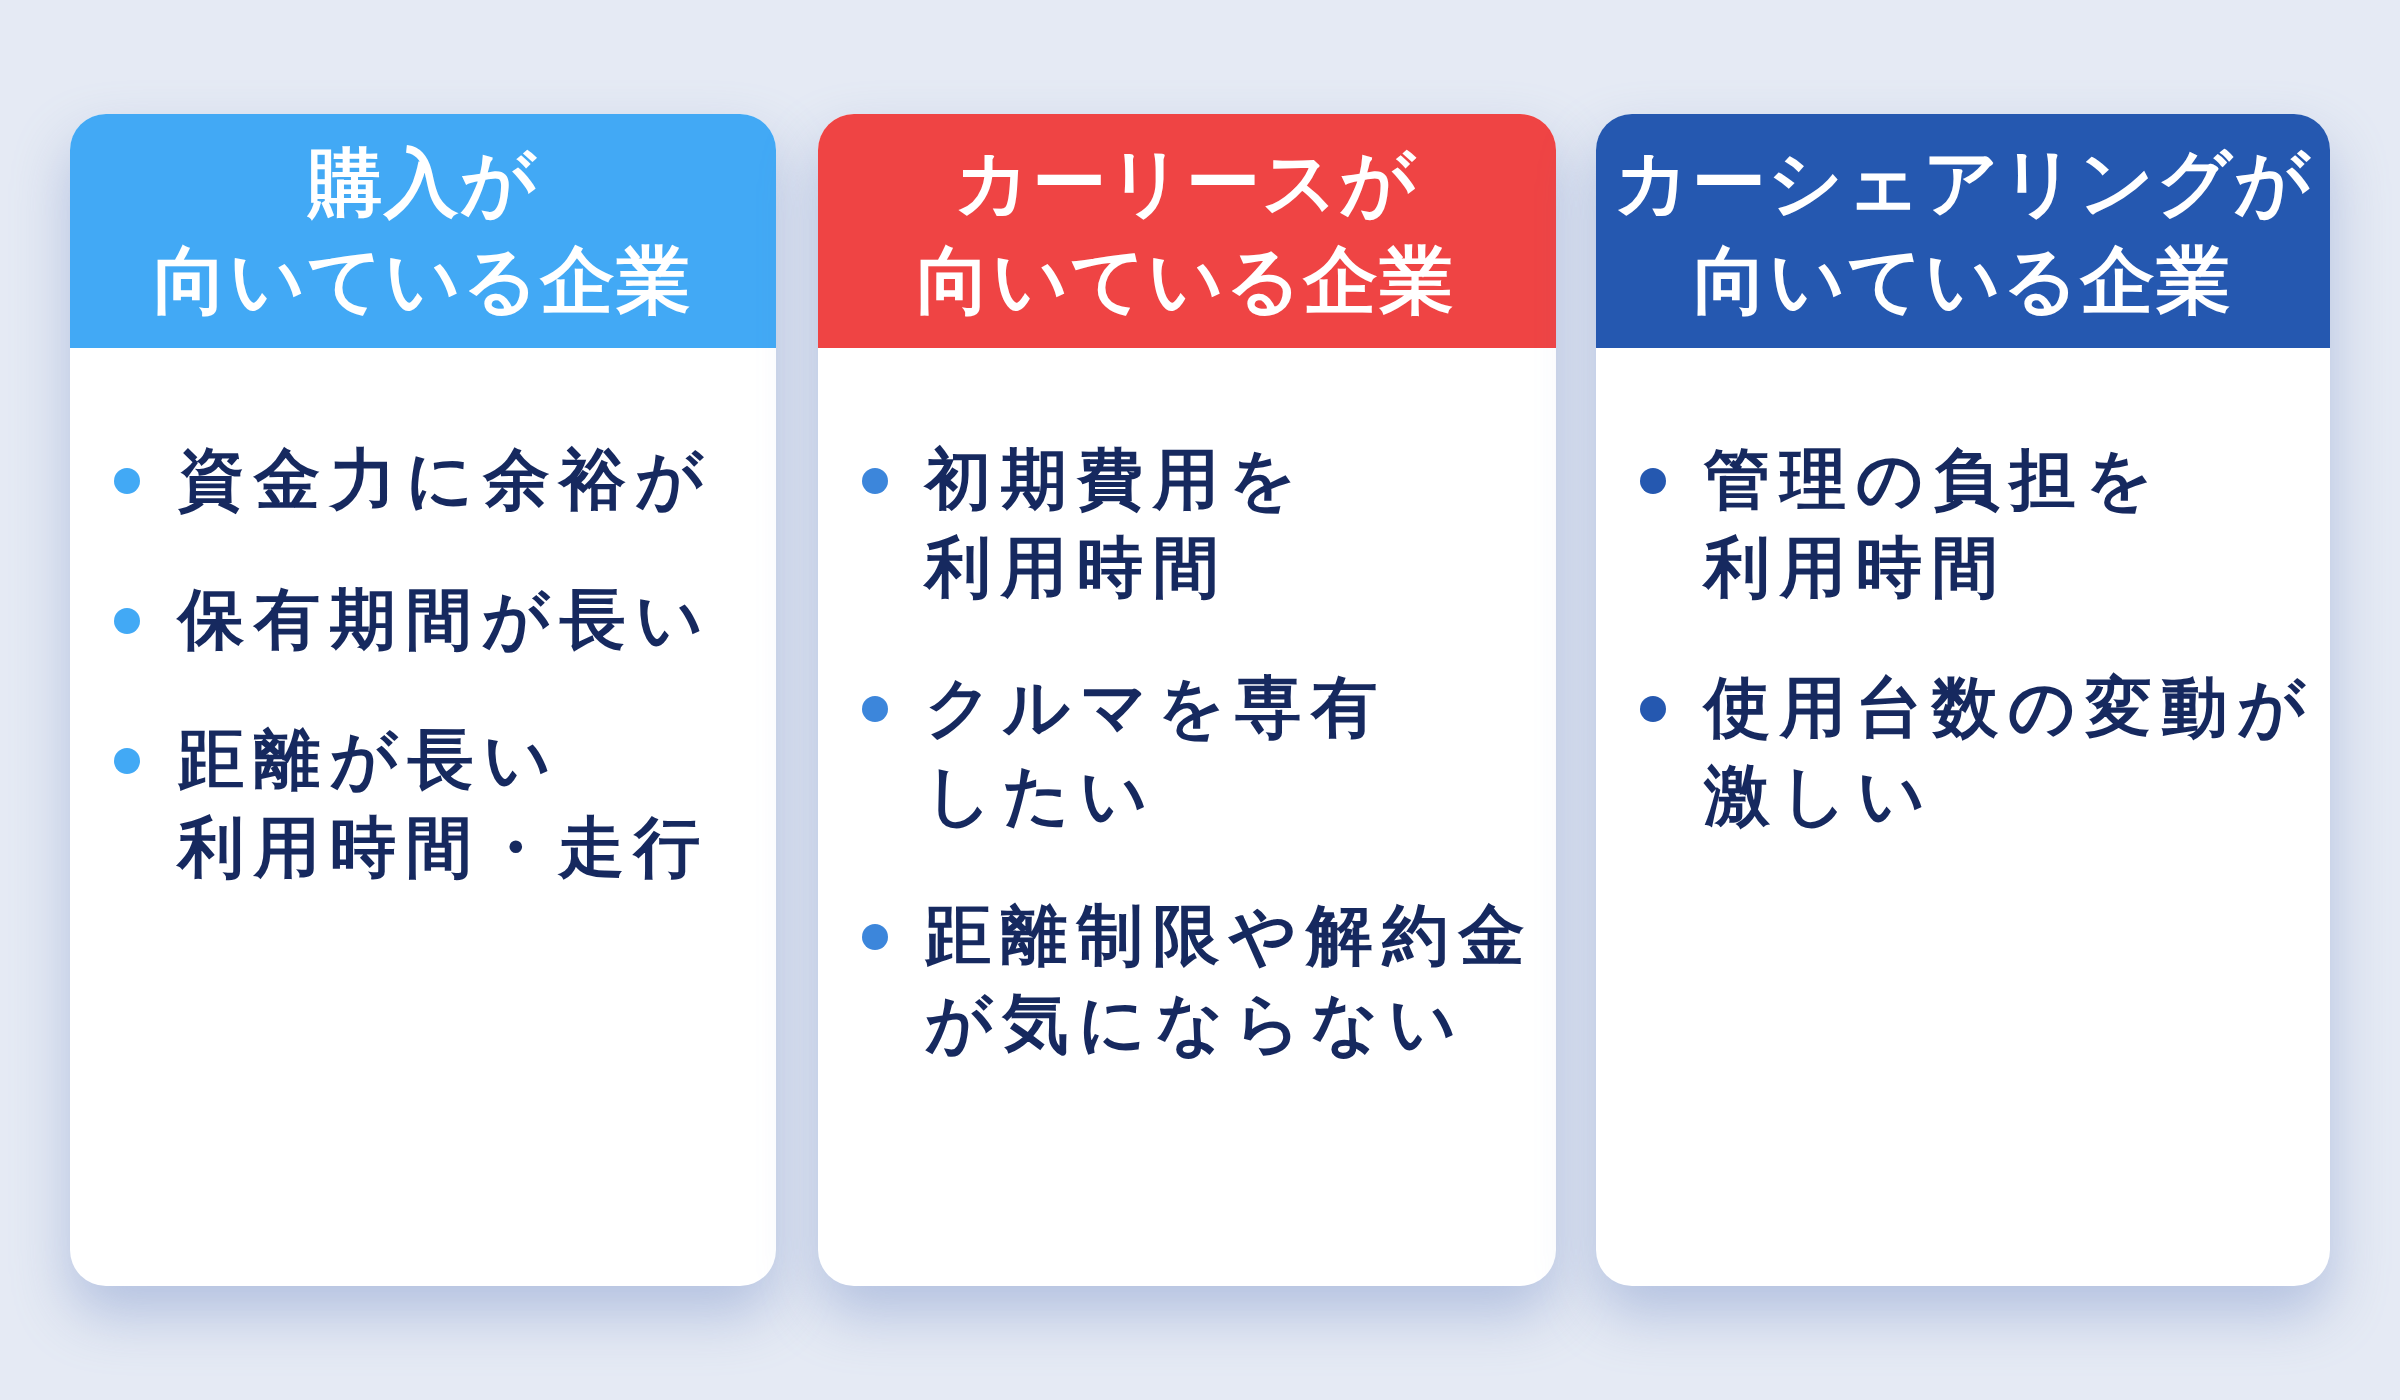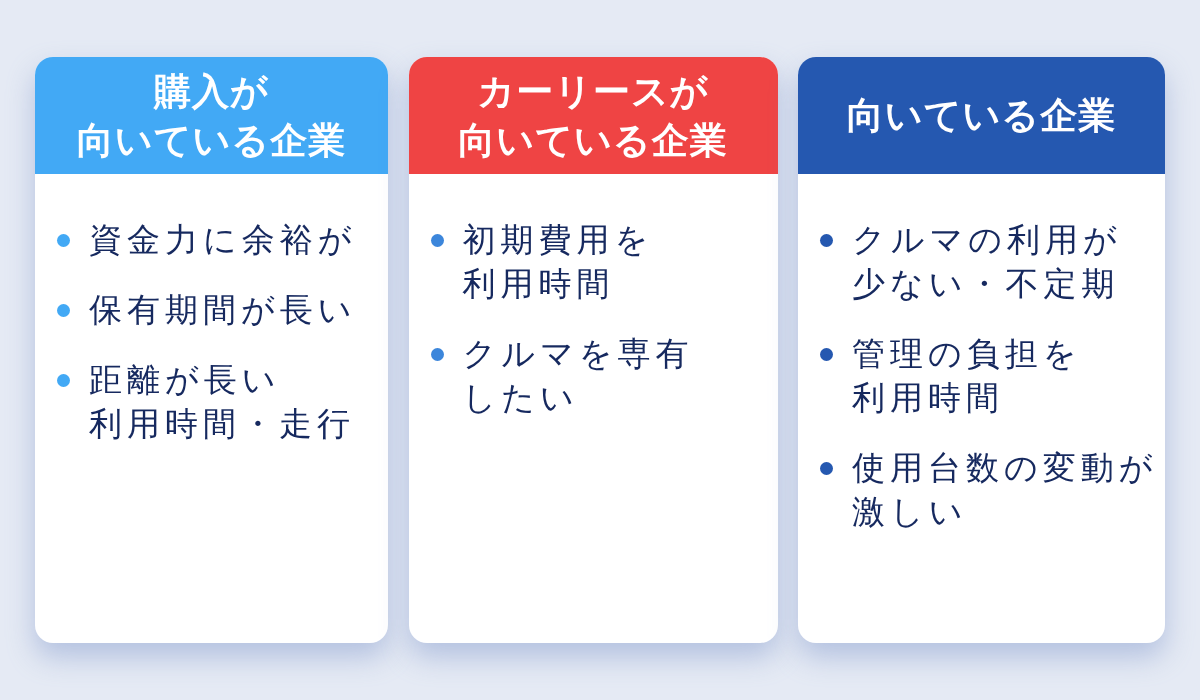--- a/index.html
+++ b/index.html
@@ -63,21 +63,21 @@
     height: 13px;
     border-radius: 50%;
     flex-shrink: 0;
     margin-top: 16px;
     margin-right: 19px;
   }
   .item-text {
     color: #16295F;
     font-size: 33px;
     line-height: 44px;
-    font-weight: 400;
+    font-weight: 700;
     letter-spacing: 5px;
   }
   .item-line {
     display: block;
     white-space: nowrap;
   }
 </style>
 </head>
 <body>
 
@@ -124,35 +124,36 @@
           <span class="item-line">利用時間</span>
         </span>
       </li>
       <li>
         <span class="dot" style="background-color: rgb(60, 134, 219);"></span>
         <span class="item-text">
           <span class="item-line">クルマを専有</span>
           <span class="item-line">したい</span>
         </span>
       </li>
+      <li>
+        <span class="dot" style="background-color: rgb(60, 134, 219);"></span>
+        <span class="item-text">
+          <span class="item-line">距離制限や解約金</span>
+          <span class="item-line">が気にならない</span>
+        </span>
+      </li>
     </ul>
   </div>
 
   <div class="card card-w3">
     <div class="card-header" style="background-color: rgb(37, 88, 176);">
+      <span class="title-line">カーシェアリングが</span>
       <span class="title-line">向いている企業</span>
     </div>
     <ul class="card-body">
-      <li>
-        <span class="dot" style="background-color: rgb(37, 88, 176);"></span>
-        <span class="item-text">
-          <span class="item-line">クルマの利用が</span>
-          <span class="item-line">少ない・不定期</span>
-        </span>
-      </li>
       <li>
         <span class="dot" style="background-color: rgb(37, 88, 176);"></span>
         <span class="item-text">
           <span class="item-line">管理の負担を</span>
           <span class="item-line">利用時間</span>
         </span>
       </li>
       <li>
         <span class="dot" style="background-color: rgb(37, 88, 176);"></span>
         <span class="item-text">

